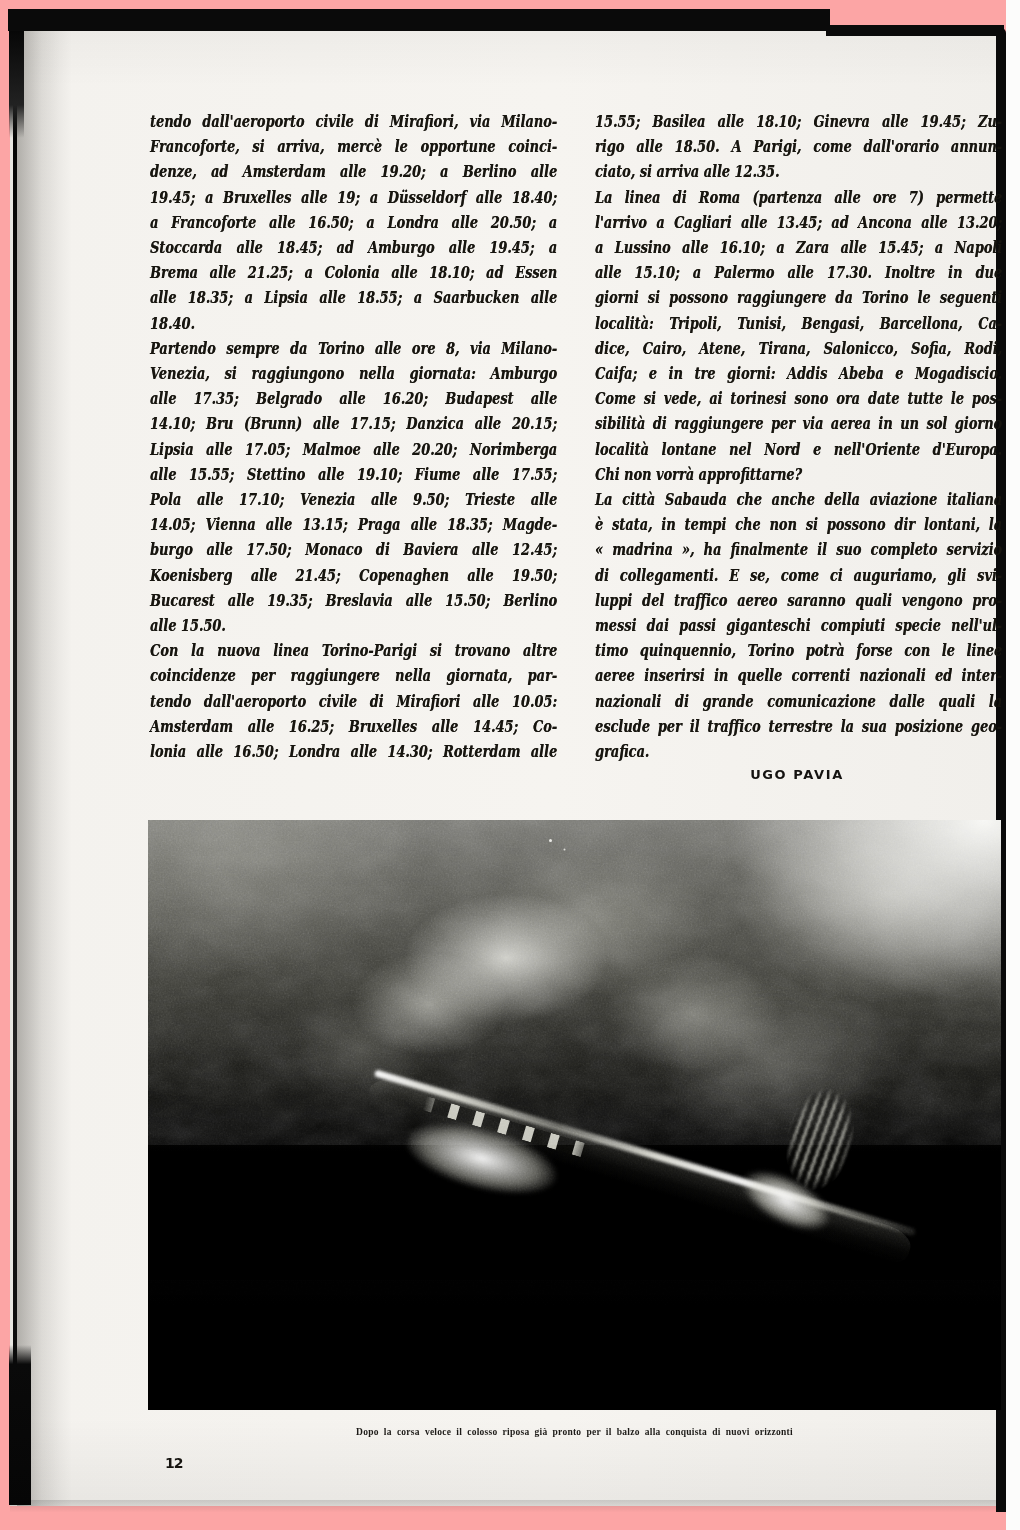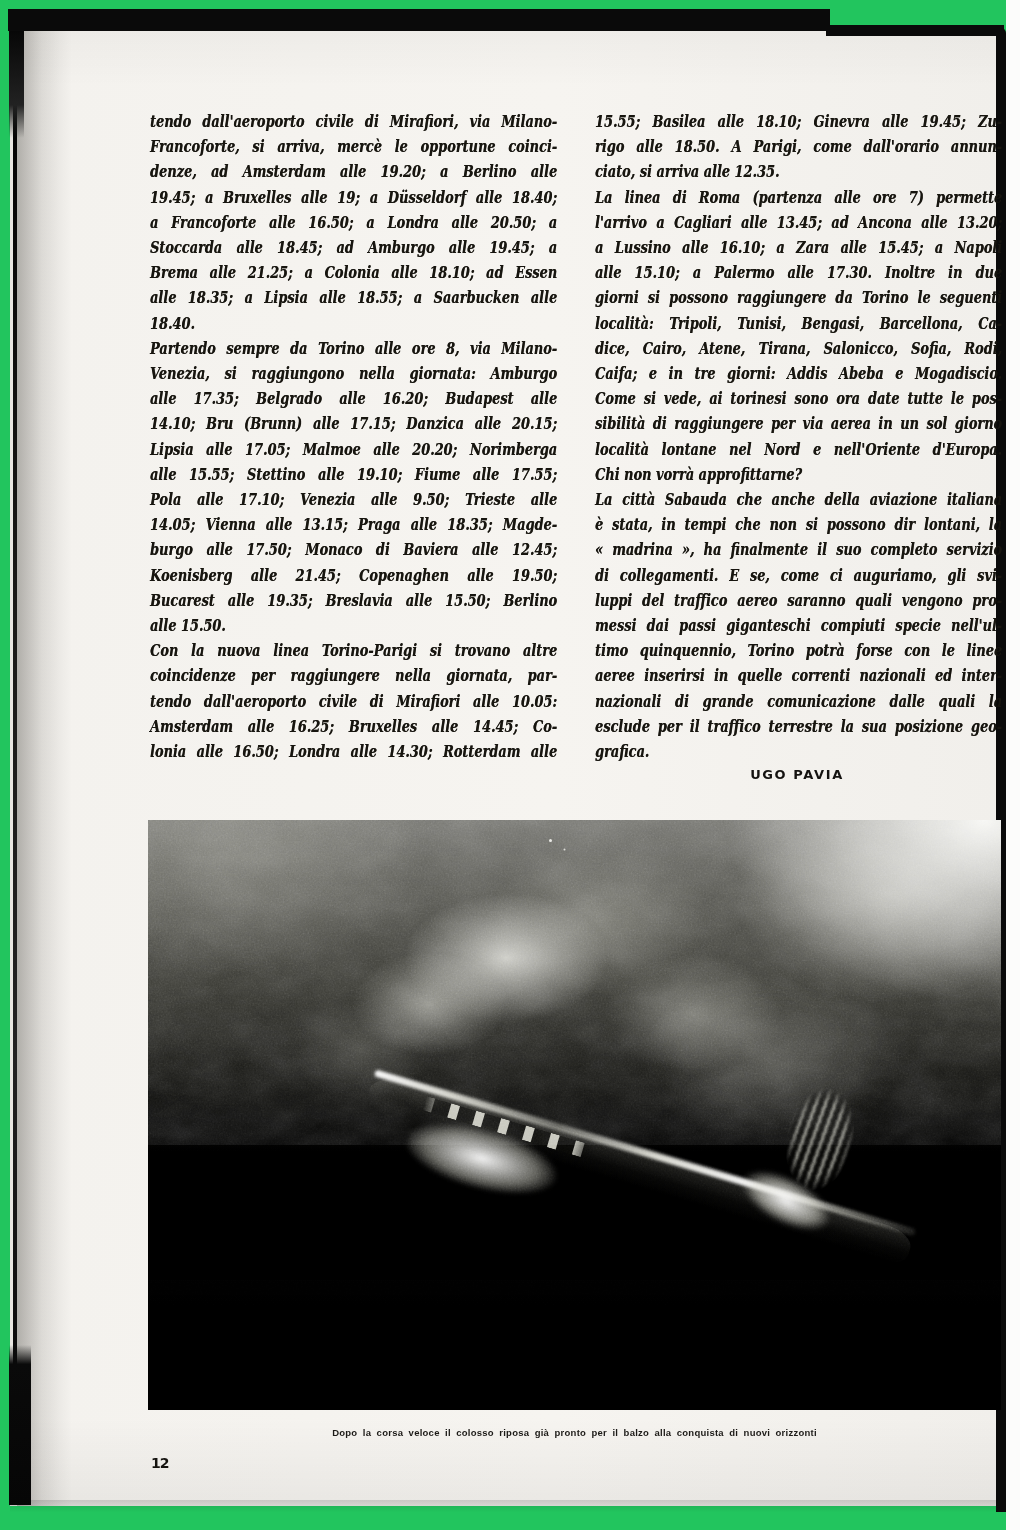--- a/index.html
+++ b/index.html
@@ -1,19 +1,19 @@
 <!DOCTYPE html>
 <html lang="it"><head>
 <meta charset="utf-8">
 <style>
   html,body { margin:0; padding:0; }
   body { background:#ffffff; }
   .scan {
     position:relative; width:1020px; height:1530px;
-    background:#22c55e; overflow:hidden;
+    background:#fca5a5; overflow:hidden;
     font-family:"DejaVu Serif", serif;
   }
   
   .paper {
     position:absolute; left:10px; top:28px; width:990px; height:1478px;
     background:
       linear-gradient(180deg, rgba(0,0,0,0.03) 0, rgba(0,0,0,0) 4%, rgba(0,0,0,0) 94%, rgba(0,0,0,0.05) 100%),
       linear-gradient(90deg, #e8e6e1 0, #f4f2ee 5%, #f6f4f0 55%, #f1efeb 100%);
   }
   .bar-top-thick { position:absolute; left:8px; top:9px; width:822px; height:22px; background:#0a0a0a; }
@@ -119,26 +119,26 @@
     position:absolute; left:0; bottom:0; width:100%; height:32%;
     background:linear-gradient(180deg, rgba(0,0,0,0) 0, #000 45%);
   }
   svg.grain-fine  { position:absolute; inset:0; mix-blend-mode:soft-light; opacity:0.55; }
   svg.grain-cloud { position:absolute; left:0; top:0; mix-blend-mode:screen; opacity:0.16; }
 
   
   .caption {
     position:absolute; left:148px; top:1427px; width:853px;
     text-align:center;
-    font-family:Liberation Sans, sans-serif; font-weight:bold;
+    font-family:Liberation Serif, serif; font-weight:bold;
     font-size:9.5px; letter-spacing:0.25px; word-spacing:2.5px;
     color:#1d1b18; filter:blur(0.25px);
   }
   .pageno {
-    position:absolute; left:151px; top:1455px;
+    position:absolute; left:165px; top:1455px;
     font-family:"DejaVu Sans", sans-serif; font-weight:bold;
     font-size:14px; color:#15130f; letter-spacing:-1px;
   }
 </style>
 </head>
 <body>
 
 <div class="scan">
 
   <div class="paper"></div>

